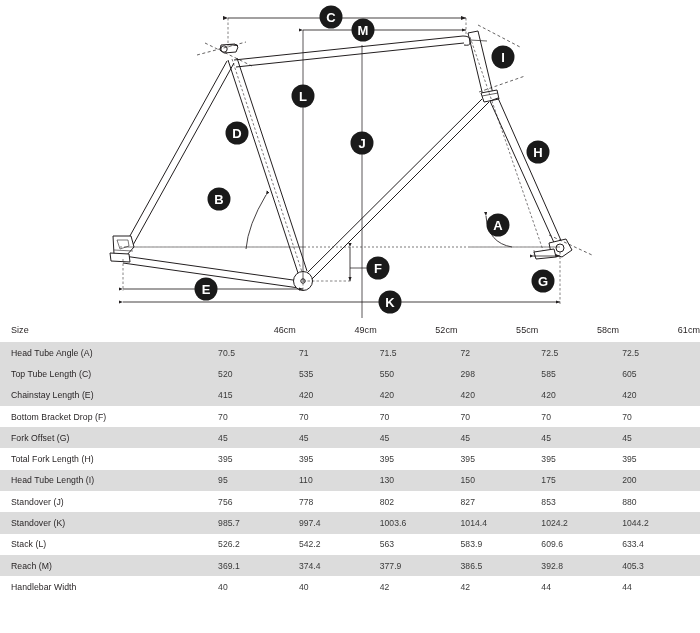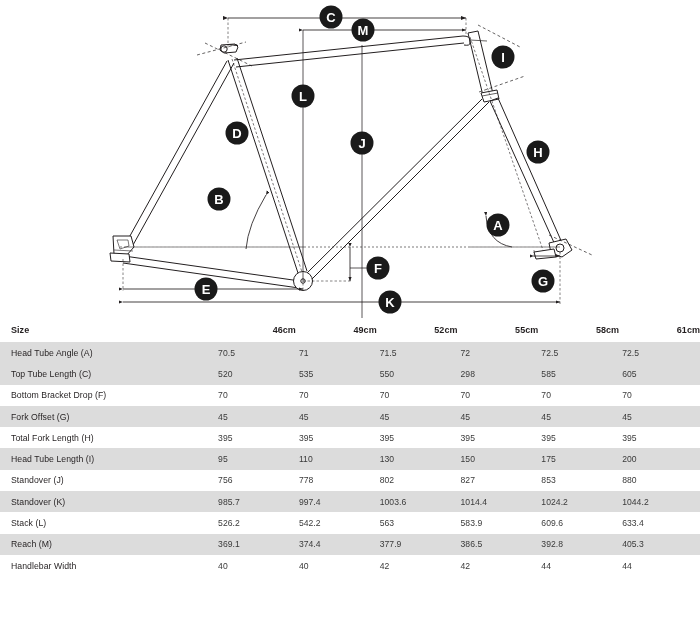--- a/index.html
+++ b/index.html
@@ -22,21 +22,21 @@
   th,td{
     font-size:8.6px;
     text-align:left;
     padding:0;
     height:21.3px;
     vertical-align:middle;
     white-space:nowrap;
     letter-spacing:.05px;
   }
   thead th{
-    font-weight:bold;
+    font-weight:normal;
     font-size:9px;
     color:#231f20;
     height:24px;
     background:#ffffff;
     margin-left:16px;
   }
   thead th.h-label{padding-left:11px;}
   thead th.h-val{padding-left:3px;text-align:right;}
   tbody tr.odd{background:#dcdcdc;}
   tbody tr.even{background:#ffffff;}
@@ -256,20 +256,29 @@
           </tr>
           <tr class="odd">
             <td class="lbl">Top Tube Length (C)</td>
             <td class="val">520</td>
             <td class="val">535</td>
             <td class="val">550</td>
             <td class="val">298</td>
             <td class="val">585</td>
             <td class="val">605</td>
           </tr>
+          <tr class="odd">
+            <td class="lbl">Chainstay Length (E)</td>
+            <td class="val">415</td>
+            <td class="val">420</td>
+            <td class="val">420</td>
+            <td class="val">420</td>
+            <td class="val">420</td>
+            <td class="val">420</td>
+          </tr>
           <tr class="even">
             <td class="lbl">Bottom Bracket Drop (F)</td>
             <td class="val">70</td>
             <td class="val">70</td>
             <td class="val">70</td>
             <td class="val">70</td>
             <td class="val">70</td>
             <td class="val">70</td>
           </tr>
           <tr class="odd">

